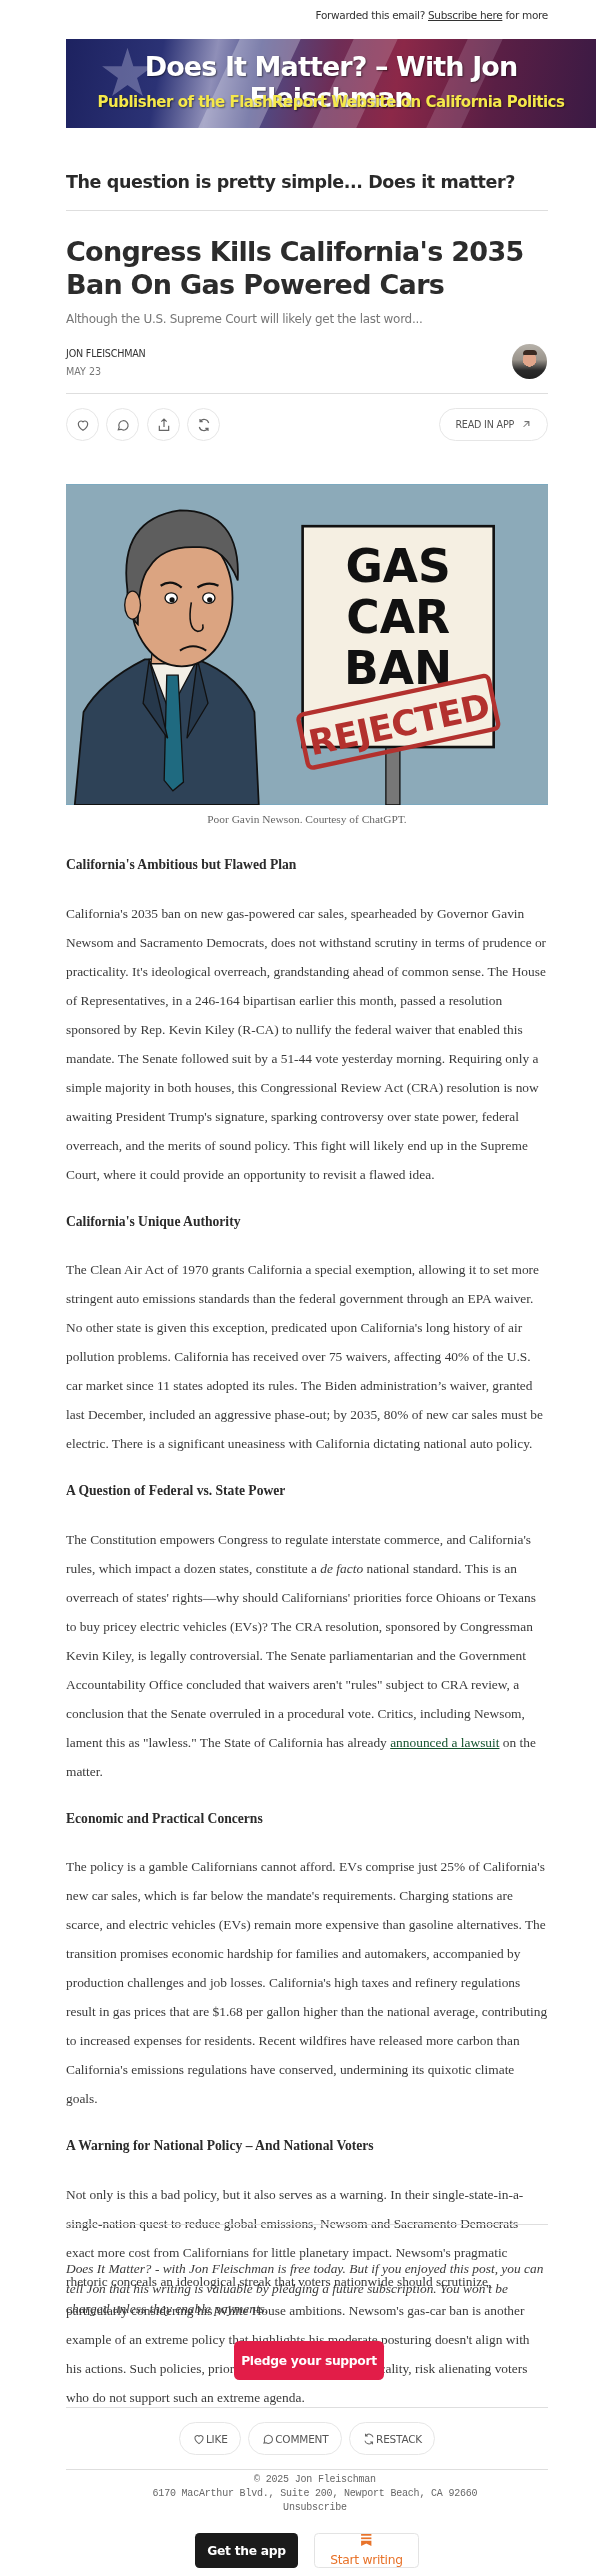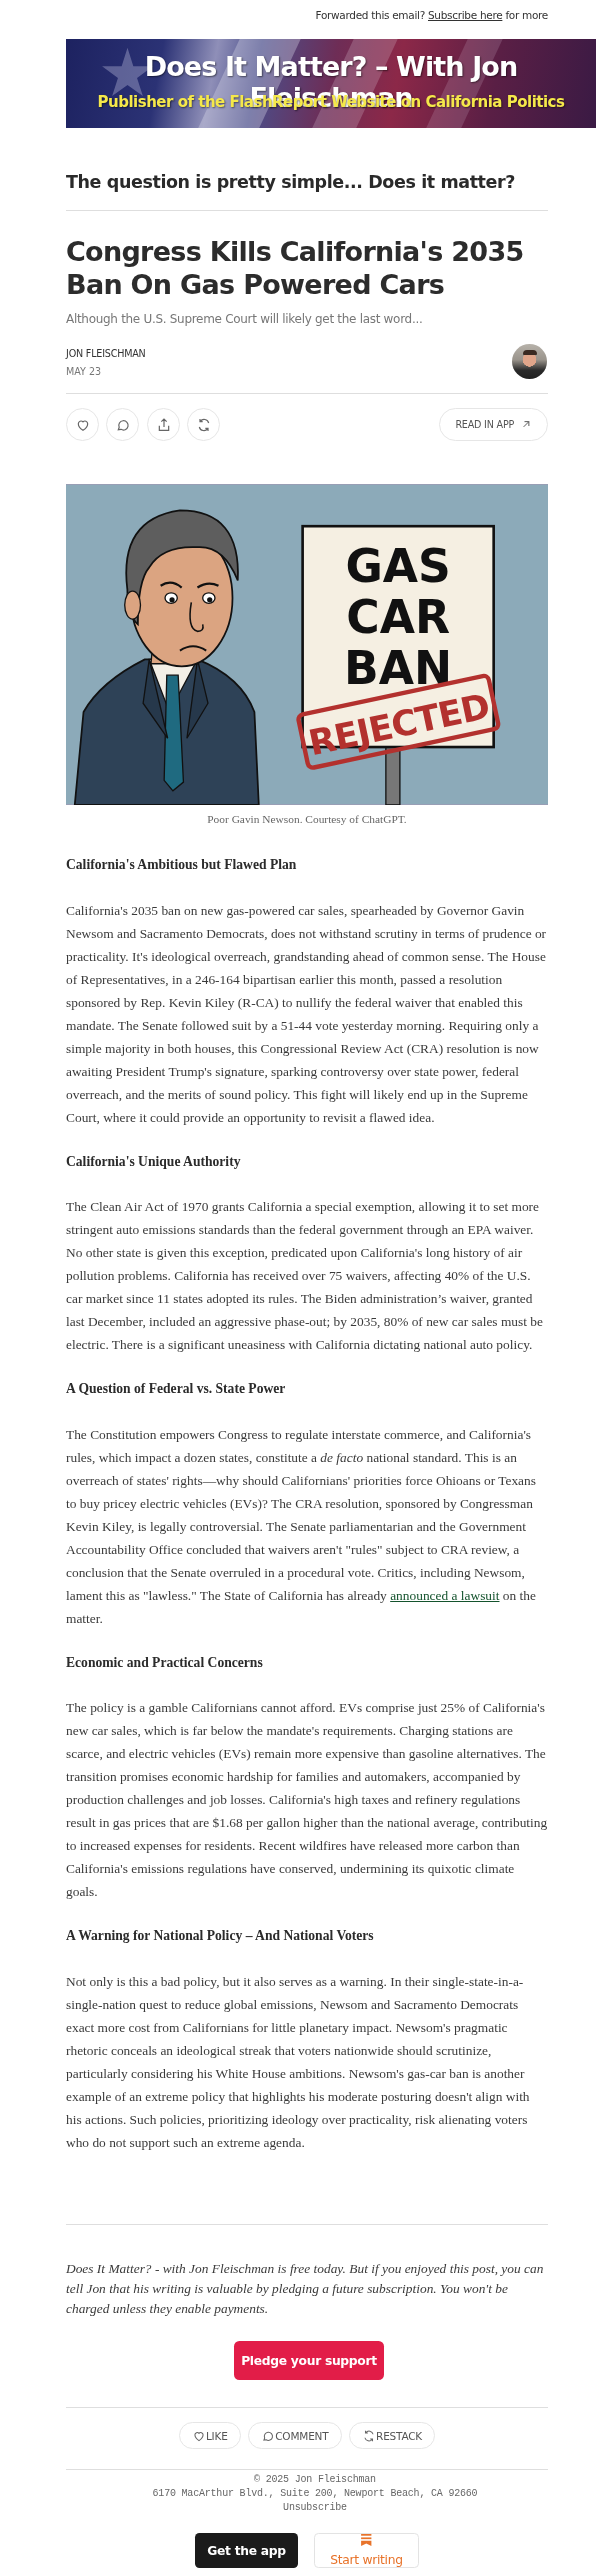--- a/index.html
+++ b/index.html
@@ -27,35 +27,35 @@
   .author { top: 348px; font-size: 9.6px; color: #333; font-family: "DejaVu Sans", sans-serif; letter-spacing: -0.2px; }
   .date { top: 366px; font-size: 9.6px; color: #777; font-family: "DejaVu Sans", sans-serif; }
   .avatar { position: absolute; left: 512px; top: 344px; width: 35px; height: 35px; border-radius: 50%; overflow: hidden;
     background: radial-gradient(circle at 50% 45%, #e0a58a 0 26%, transparent 27%), linear-gradient(180deg, #b7b2aa 0%, #9a948c 45%, #2a2a2a 75%, #1e1e1e 100%); }
   .avatar::before { content: ""; position: absolute; left: 10.5px; top: 6.1px; width: 14px; height: 5.3px; background: #3a2a22; border-radius: 7px 7px 1.8px 1.8px; }
 
   .actions { position: absolute; left: 66px; top: 408px; width: 482px; height: 33px; }
   .icbtn { position: absolute; top: 0; width: 33px; height: 33px; border: 0.9px solid #e6e6e6; border-radius: 50%; display: flex; align-items: center; justify-content: center; }
   .readapp { position: absolute; right: 0; top: 0; height: 33px; width: 109px; border: 0.9px solid #e6e6e6; border-radius: 16.7px; display: flex; align-items: center; justify-content: center; gap: 7px; font-size: 9.6px; color: #555; font-family: "DejaVu Sans", sans-serif; letter-spacing: -0.2px; }
 
-  .hero { position: absolute; left: 66px; top: 484px; width: 482px; height: 321px; background: #ec4899; overflow: hidden; }
+  .hero { position: absolute; left: 66px; top: 484px; width: 482px; height: 321px; background: #0ea5e9; overflow: hidden; }
   .caption { position: absolute; left: 66px; top: 813px; width: 482px; text-align: center; font-size: 11.4px; color: #666; font-family: "Liberation Serif", serif; }
 
   .article { position: absolute; left: 66px; top: 855px; width: 482px; font-family: "Liberation Serif", serif; color: #363737; }
   .article h3 { font-size: 13.6px; font-weight: bold; color: #2b2b2b; margin: 0 0 24.6px 0; line-height: 19px; }
-  .article p { font-size: 13.4px; line-height: 23px; margin: 0 0 23px 0; color: #3a3a3a; }
+  .article p { font-size: 13.4px; line-height: 29px; margin: 0 0 23px 0; color: #3a3a3a; }
   .article p a { color: #14532d; text-decoration: underline; }
 
   .cta-hr { top: 2224px; }
   .pledge-text { position: absolute; left: 66px; top: 2259px; width: 482px; font-family: "Liberation Serif", serif; font-style: italic; font-size: 13.4px; line-height: 20px; color: #3a3a3a; }
   .pledge-btn { position: absolute; left: 234px; top: 2341px; width: 150px; height: 39px; background: #e21d48; color: #fff; border-radius: 5.3px; display: flex; align-items: center; justify-content: center; font-size: 12.3px; font-weight: bold; font-family: "DejaVu Sans", sans-serif; letter-spacing: -0.3px; }
 
   .foot-hr1 { top: 2407px; }
   .foot-actions { position: absolute; left: 0; width: 614px; top: 2422px; height: 33px; display: flex; justify-content: center; gap: 7px; }
-  .pill { height: 27px; border: 0.9px solid #e6e6e6; border-radius: 16.7px; display: flex; align-items: center; padding: 0 12.3px; font-size: 10.5px; color: #555; font-family: "DejaVu Sans", sans-serif; letter-spacing: -0.2px; }
+  .pill { height: 33px; border: 0.9px solid #e6e6e6; border-radius: 16.7px; display: flex; align-items: center; padding: 0 12.3px; font-size: 10.5px; color: #555; font-family: "DejaVu Sans", sans-serif; letter-spacing: -0.2px; }
   .foot-hr2 { top: 2469px; }
   .foot-text { position: absolute; left: 8px; width: 614px; text-align: center; font-size: 10px; color: #666; font-family: Liberation Mono, monospace; line-height: 14px; letter-spacing: -0.2px; }
   .copy { top: 2473px; }
   .addr { top: 2487px; }
   .unsub { top: 2501px; }
   .foot-btns { position: absolute; left: 0; width: 614px; top: 2533px; display: flex; justify-content: center; gap: 16px; }
   .getapp { width: 103px; height: 35px; background: #1b1b1b; color: #fff; border-radius: 4.4px; display: flex; align-items: center; justify-content: center; font-size: 12.3px; font-weight: bold; font-family: "DejaVu Sans", sans-serif; letter-spacing: -0.3px; }
   .startw { width: 105px; height: 35px; border: 0.9px solid #e3e3e3; border-radius: 4.4px; color: #e8732a; display: flex; align-items: center; justify-content: center; gap: 7px; font-size: 12.3px; font-family: "DejaVu Sans", sans-serif; letter-spacing: -0.3px; flex-direction: column; }
 </style>
 </head>

